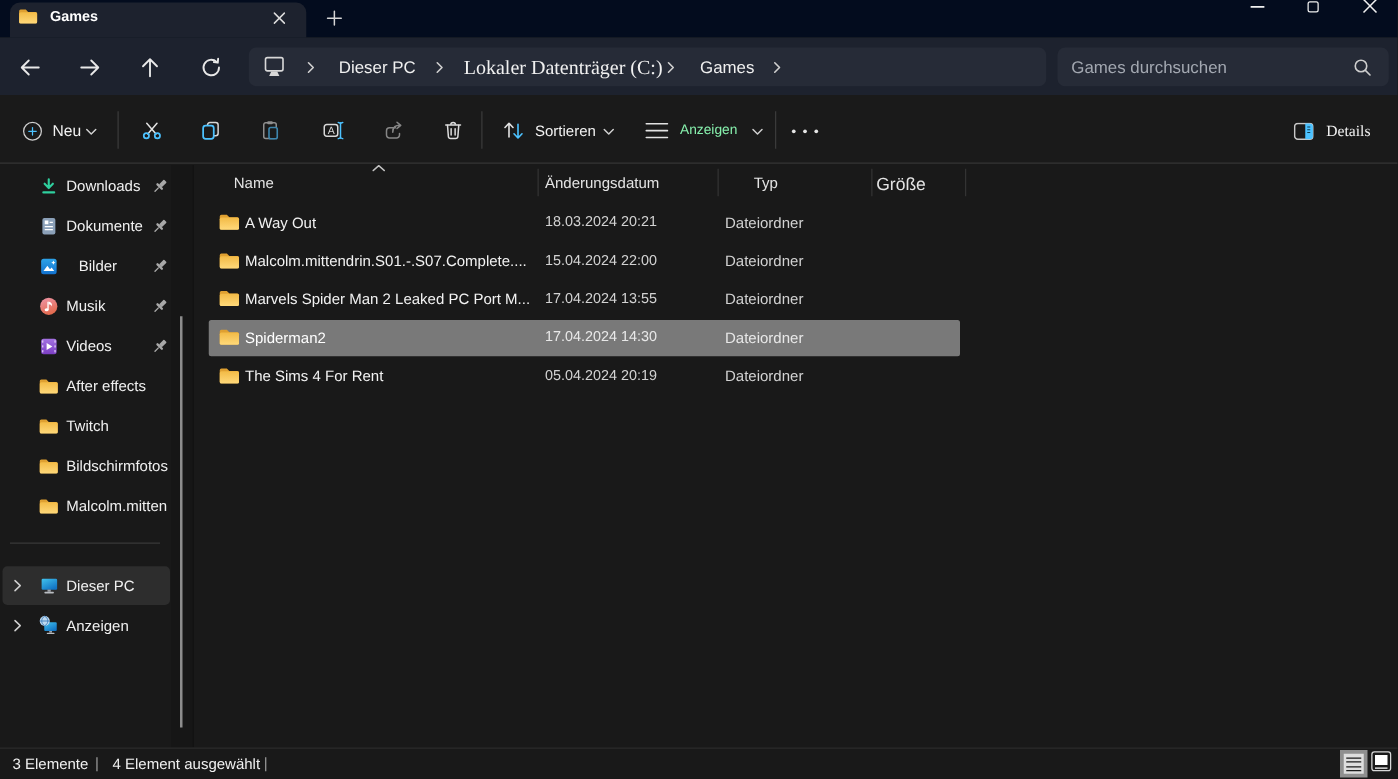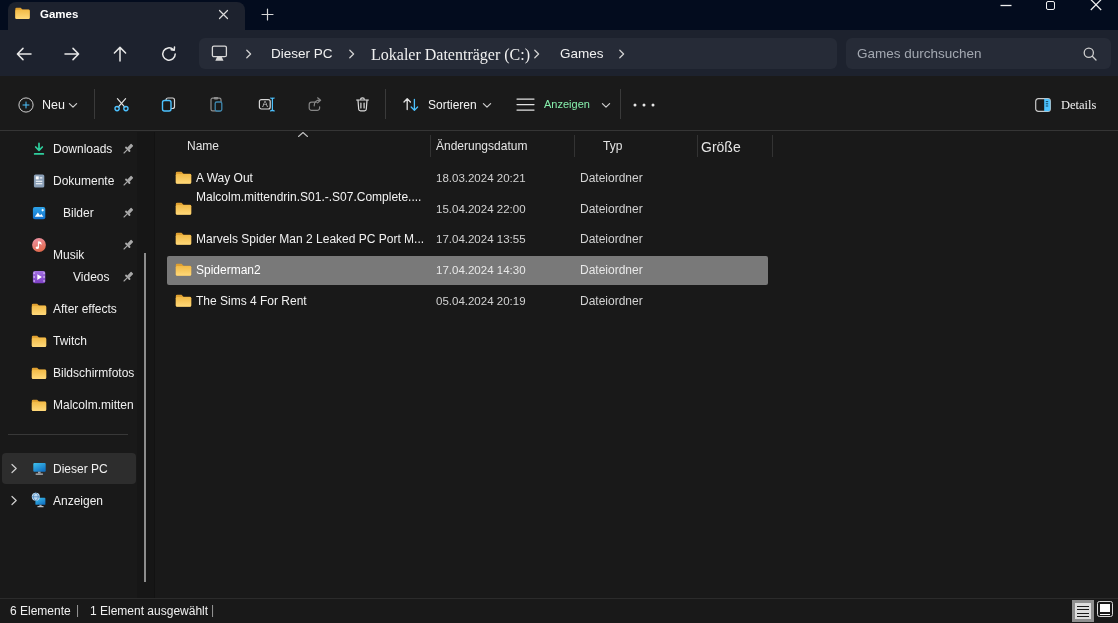--- a/index.html
+++ b/index.html
@@ -234,38 +234,38 @@
   <svg class="abs" style="left:120px;top:205px;" width="16" height="16">
       <use href="#pin"></use>
     </svg>
 
   <svg class="abs" style="left:31px;top:237px;" width="16" height="16" viewBox="0 0 16 16">
     <circle cx="8" cy="8" r="6.9" fill="url(#gmus)"></circle>
     <ellipse cx="6.3" cy="10.8" rx="1.6" ry="1.25" fill="#ffffff"></ellipse>
     <rect x="6.9" y="4.4" width="1.05" height="6.4" fill="#ffffff"></rect>
     <path d="M7.9 4.2 c2.2 0.5 3 1.8 2.6 3.9 c-0.5 -1.1 -1.3 -1.6 -2.6 -1.7 z" fill="#ffffff"></path>
   </svg>
-  <div class="txt" style="left:53px;top:248px;font-size:12px;color:#f0f0f0;">Musik</div>
+  <div class="txt" style="left:53px;top:238px;font-size:12px;color:#f0f0f0;">Musik</div>
   <svg class="abs" style="left:120px;top:237px;" width="16" height="16">
       <use href="#pin"></use>
     </svg>
 
   <svg class="abs" style="left:31px;top:269px;" width="16" height="16" viewBox="0 0 16 16">
     <rect x="1.9" y="1.9" width="12.4" height="12.4" rx="2" fill="url(#gvid)"></rect>
     <g fill="#e8d9f8" opacity="0.85">
       <rect x="2.6" y="3.2" width="1.1" height="1.9" rx="0.3"></rect>
         <rect x="2.6" y="7.1" width="1.1" height="1.9" rx="0.3"></rect>
         <rect x="2.6" y="11" width="1.1" height="1.9" rx="0.3"></rect>
       <rect x="12.5" y="3.2" width="1.1" height="1.9" rx="0.3"></rect>
         <rect x="12.5" y="7.1" width="1.1" height="1.9" rx="0.3"></rect>
         <rect x="12.5" y="11" width="1.1" height="1.9" rx="0.3"></rect>
     </g>
     <path d="M6.3 5.3 L10.9 8.1 L6.3 10.9 z" fill="#ffffff"></path>
   </svg>
-  <div class="txt" style="left:53px;top:270px;font-size:12px;color:#f0f0f0;margin-left:20px;">Videos</div>
+  <div class="txt" style="left:53px;top:270px;font-size:12px;color:#f0f0f0;">Videos</div>
   <svg class="abs" style="left:120px;top:269px;" width="16" height="16">
       <use href="#pin"></use>
     </svg>
 
   <svg class="abs" style="left:31px;top:302px;" width="16" height="14">
       <use href="#folder"></use>
     </svg>
   <div class="txt" style="left:53px;top:302px;font-size:12px;color:#f0f0f0;">After effects</div>
   <svg class="abs" style="left:31px;top:334px;" width="16" height="14">
       <use href="#folder"></use>
@@ -324,21 +324,21 @@
   <svg class="abs" style="left:175px;top:170px;" width="17" height="15">
       <use href="#folder"></use>
     </svg>
   <div class="txt" style="left:196px;top:171px;font-size:12px;color:#f2f2f2;">A Way Out</div>
   <div class="txt" style="left:436px;top:172px;font-size:11.5px;color:#d2d2d2;">18.03.2024 20:21</div>
   <div class="txt" style="left:580px;top:171px;font-size:12px;color:#d2d2d2;">Dateiordner</div>
 
   <svg class="abs" style="left:175px;top:201px;" width="17" height="15">
       <use href="#folder"></use>
     </svg>
-  <div class="txt" style="left:196px;top:190px;font-size:12px;color:#f2f2f2;text-align:center;">Malcolm.mittendrin.S01.-.S07.Complete....</div>
+  <div class="txt" style="left:196px;top:202px;font-size:12px;color:#f2f2f2;text-align:center;">Malcolm.mittendrin.S01.-.S07.Complete....</div>
   <div class="txt" style="left:436px;top:203px;font-size:11.5px;color:#d2d2d2;">15.04.2024 22:00</div>
   <div class="txt" style="left:580px;top:202px;font-size:12px;color:#d2d2d2;">Dateiordner</div>
 
   <svg class="abs" style="left:175px;top:231px;" width="17" height="15">
       <use href="#folder"></use>
     </svg>
   <div class="txt" style="left:196px;top:232px;font-size:12px;color:#f2f2f2;">Marvels Spider Man 2 Leaked PC Port M...</div>
   <div class="txt" style="left:436px;top:233px;font-size:11.5px;color:#d2d2d2;">17.04.2024 13:55</div>
   <div class="txt" style="left:580px;top:232px;font-size:12px;color:#d2d2d2;">Dateiordner</div>
 
@@ -350,23 +350,23 @@
   <div class="txt" style="left:580px;top:263px;font-size:12px;color:#e8e8e8;">Dateiordner</div>
 
   <svg class="abs" style="left:175px;top:293px;" width="17" height="15">
       <use href="#folder"></use>
     </svg>
   <div class="txt" style="left:196px;top:294px;font-size:12px;color:#f2f2f2;text-align:center;">The Sims 4 For Rent</div>
   <div class="txt" style="left:436px;top:295px;font-size:11.5px;color:#d2d2d2;">05.04.2024 20:19</div>
   <div class="txt" style="left:580px;top:294px;font-size:12px;color:#d2d2d2;">Dateiordner</div>
 
   <div class="abs" style="left:0;top:598px;width:1118px;height:25px;background:#191919;border-top:1px solid #2b2b2b;"></div>
-  <div class="txt" style="left:10px;top:604px;font-size:12px;color:#f0f0f0;">6 Elemente</div>
+  <div class="txt" style="left:10px;top:604px;font-size:12px;color:#f0f0f0;">3 Elemente</div>
   <div class="txt" style="left:76px;top:603px;font-size:12px;color:#9a9a9a;">|</div>
-  <div class="txt" style="left:90px;top:604px;font-size:12px;color:#f0f0f0;">1 Element ausgewählt</div>
+  <div class="txt" style="left:90px;top:604px;font-size:12px;color:#f0f0f0;">4 Element ausgewählt</div>
   <div class="txt" style="left:211px;top:603px;font-size:12px;color:#9a9a9a;">|</div>
 
   <div class="abs" style="left:1072px;top:600px;width:22px;height:22px;background:#8f8f8f;"></div>
   <div class="abs" style="left:1075px;top:603px;width:16px;height:16px;background:#dedede;"></div>
   <div class="abs" style="left:1077px;top:605.8px;width:12px;height:1.3px;background:#1b1b1b;"></div>
   <div class="abs" style="left:1077px;top:609.2px;width:12px;height:1.3px;background:#1b1b1b;"></div>
   <div class="abs" style="left:1077px;top:612.6px;width:12px;height:1.3px;background:#1b1b1b;"></div>
   <div class="abs" style="left:1077px;top:616px;width:12px;height:1.3px;background:#1b1b1b;"></div>
   <div class="abs" style="left:1097px;top:601px;width:16px;height:16px;border:1.5px solid #d8d8d8;border-radius:2.5px;"></div>
   <div class="abs" style="left:1100.4px;top:604.4px;width:9.2px;height:7.6px;background:#ffffff;"></div>

